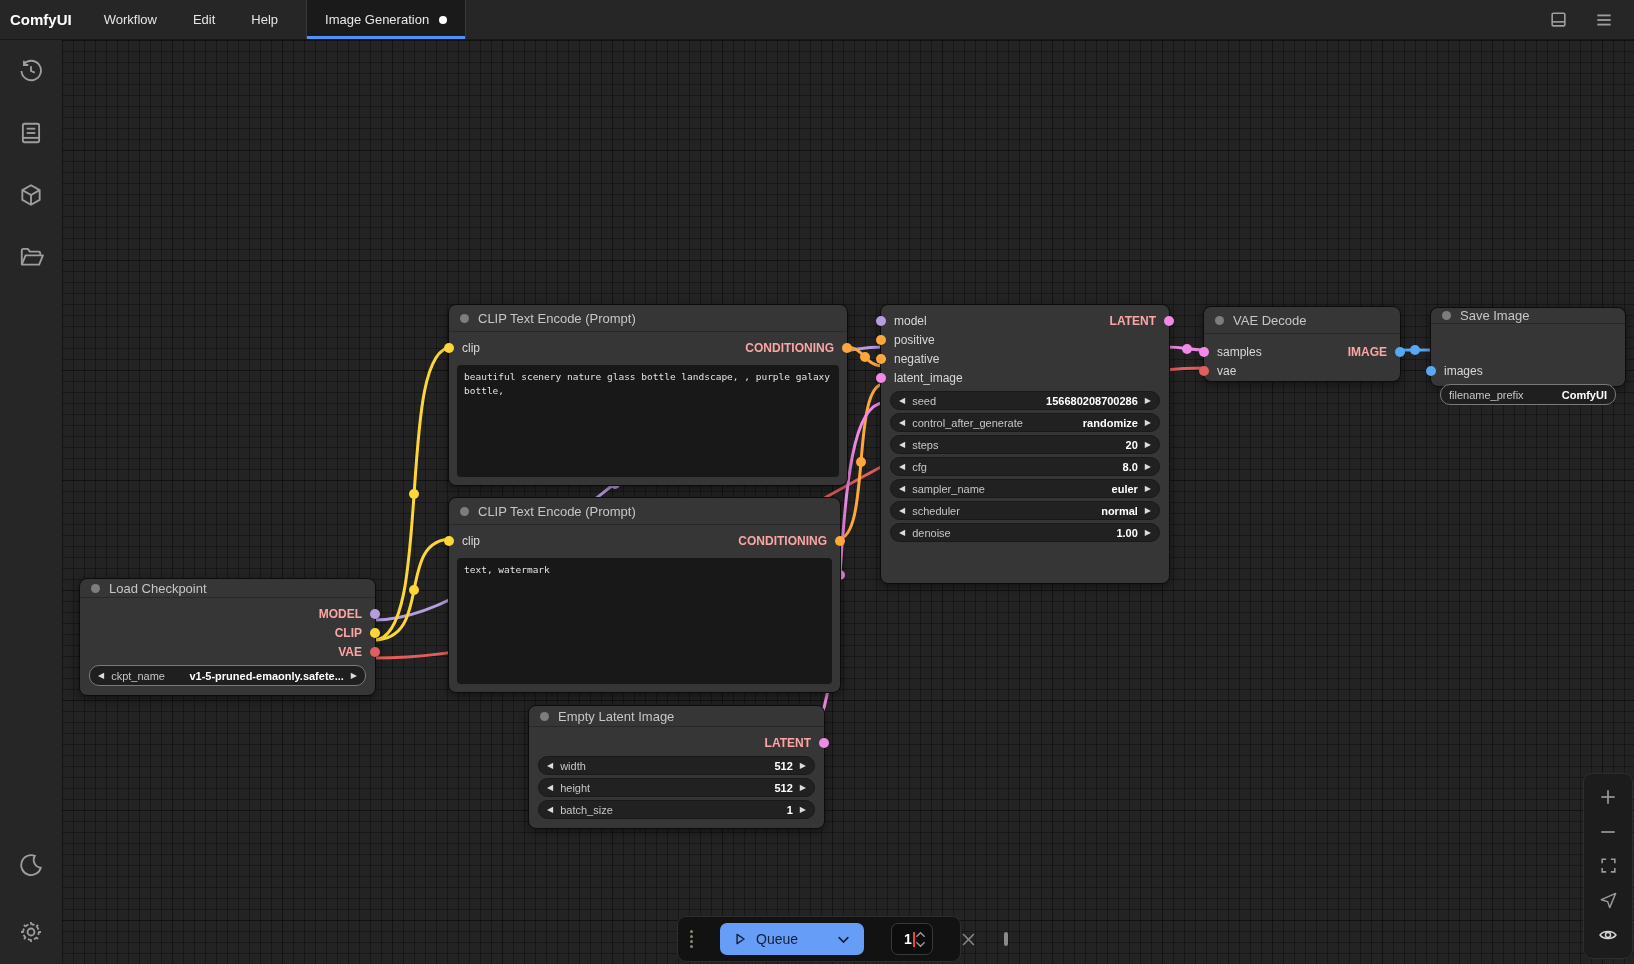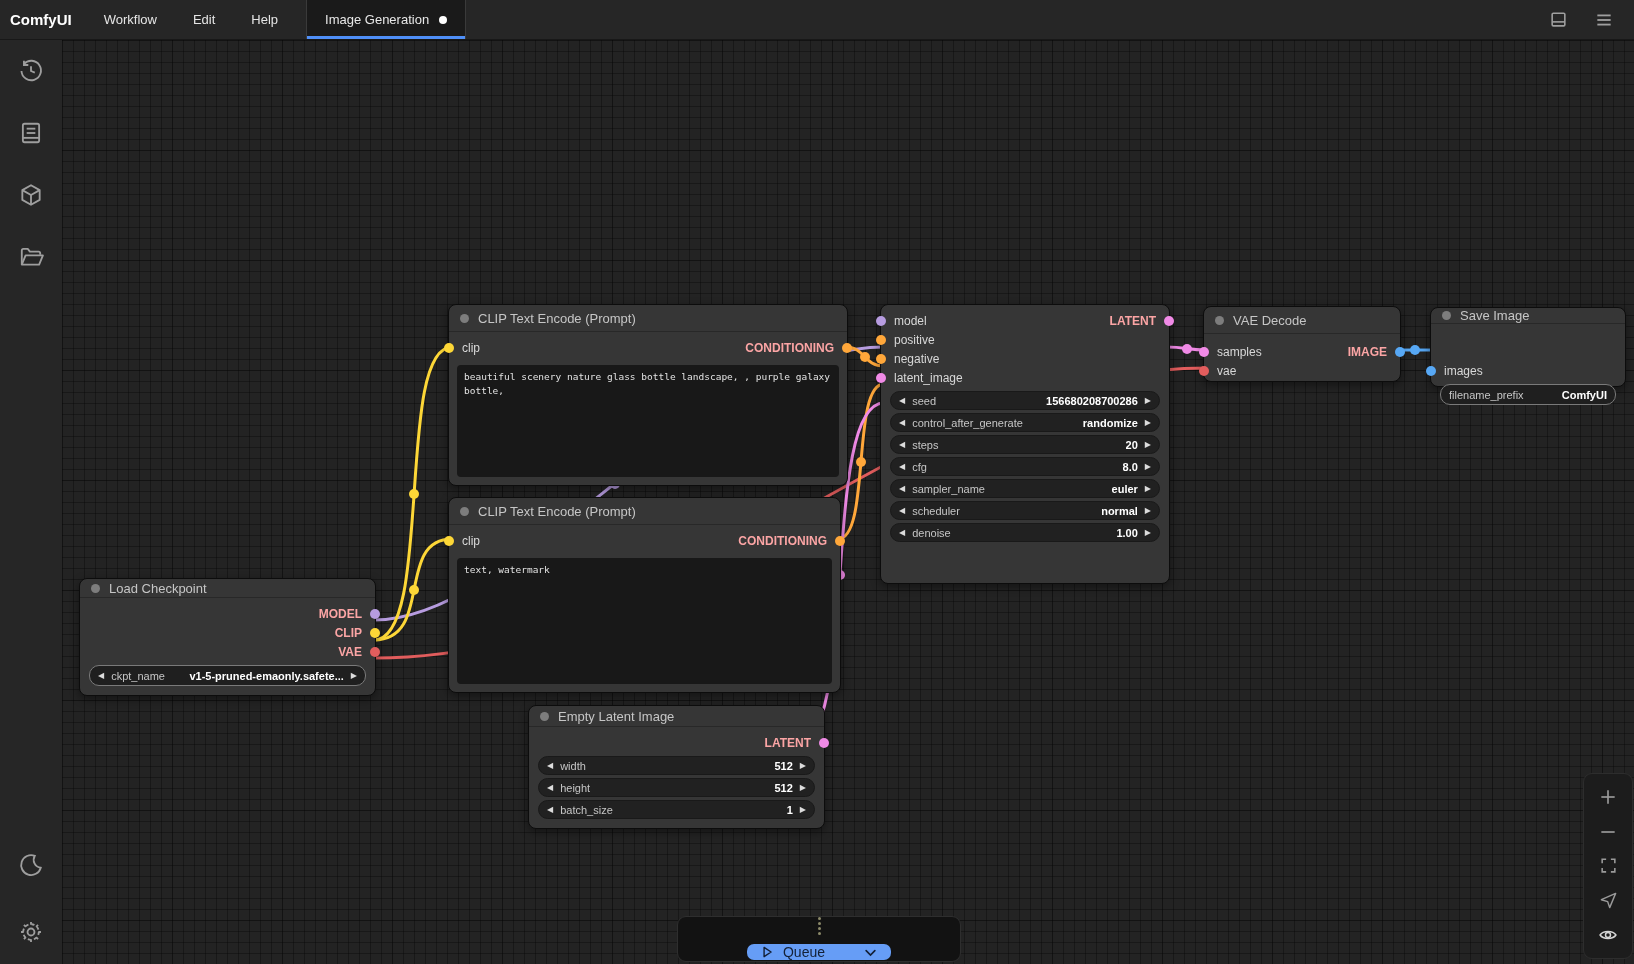--- a/index.html
+++ b/index.html
@@ -72,21 +72,21 @@
   .widget .arr { color:#dcdcdc; font-size:8px; line-height:1; }
   .widget .wl { color:#c6c6c6; font-size:11px; white-space:nowrap; }
   .widget .wv { margin-left:auto; color:#ffffff; font-size:11px; font-weight:bold; white-space:nowrap;
     overflow:hidden; text-overflow:ellipsis; }
   .widget.outlined { background:#1f1f1f; border:1px solid #7a7a7a; height:21px; }
   .widget.no-arrows { justify-content:space-between; }
 
   
   .queue-bar { position:absolute; left:615px; top:876px; width:284px; height:46px; z-index:30;
     background:#121212; border:1px solid #2e2e2e; border-radius:9px;
-    display:flex; align-items:center; padding:0 12px; gap:9px;flex-direction:column; }
+    display:flex; align-items:center; padding:0 12px; gap:27px; }
   .drag-dots { color:#8c8a6a; font-size:13px; letter-spacing:0; line-height:0.6; cursor:grab;
     display:flex; flex-direction:column; gap:2px; }
   .drag-dots i { width:3px; height:3px; background:#8c8a6a; border-radius:50%; display:block; }
   .queue-btn { display:flex; align-items:center; gap:9px; height:32px; padding:0 13px;
     background:#669df6; border:none; border-radius:7px; cursor:pointer; color:#132036; }
   .queue-label { font-size:14px; color:#132036; }
   .queue-btn .sep { width:20px; }
   .batch-box { position:relative; width:58px; height:32px; background:#0d0d0d;
     border:1px solid #3a3a3a; border-radius:7px; display:flex; align-items:center;
     padding:0 6px 0 12px; cursor:text; }

